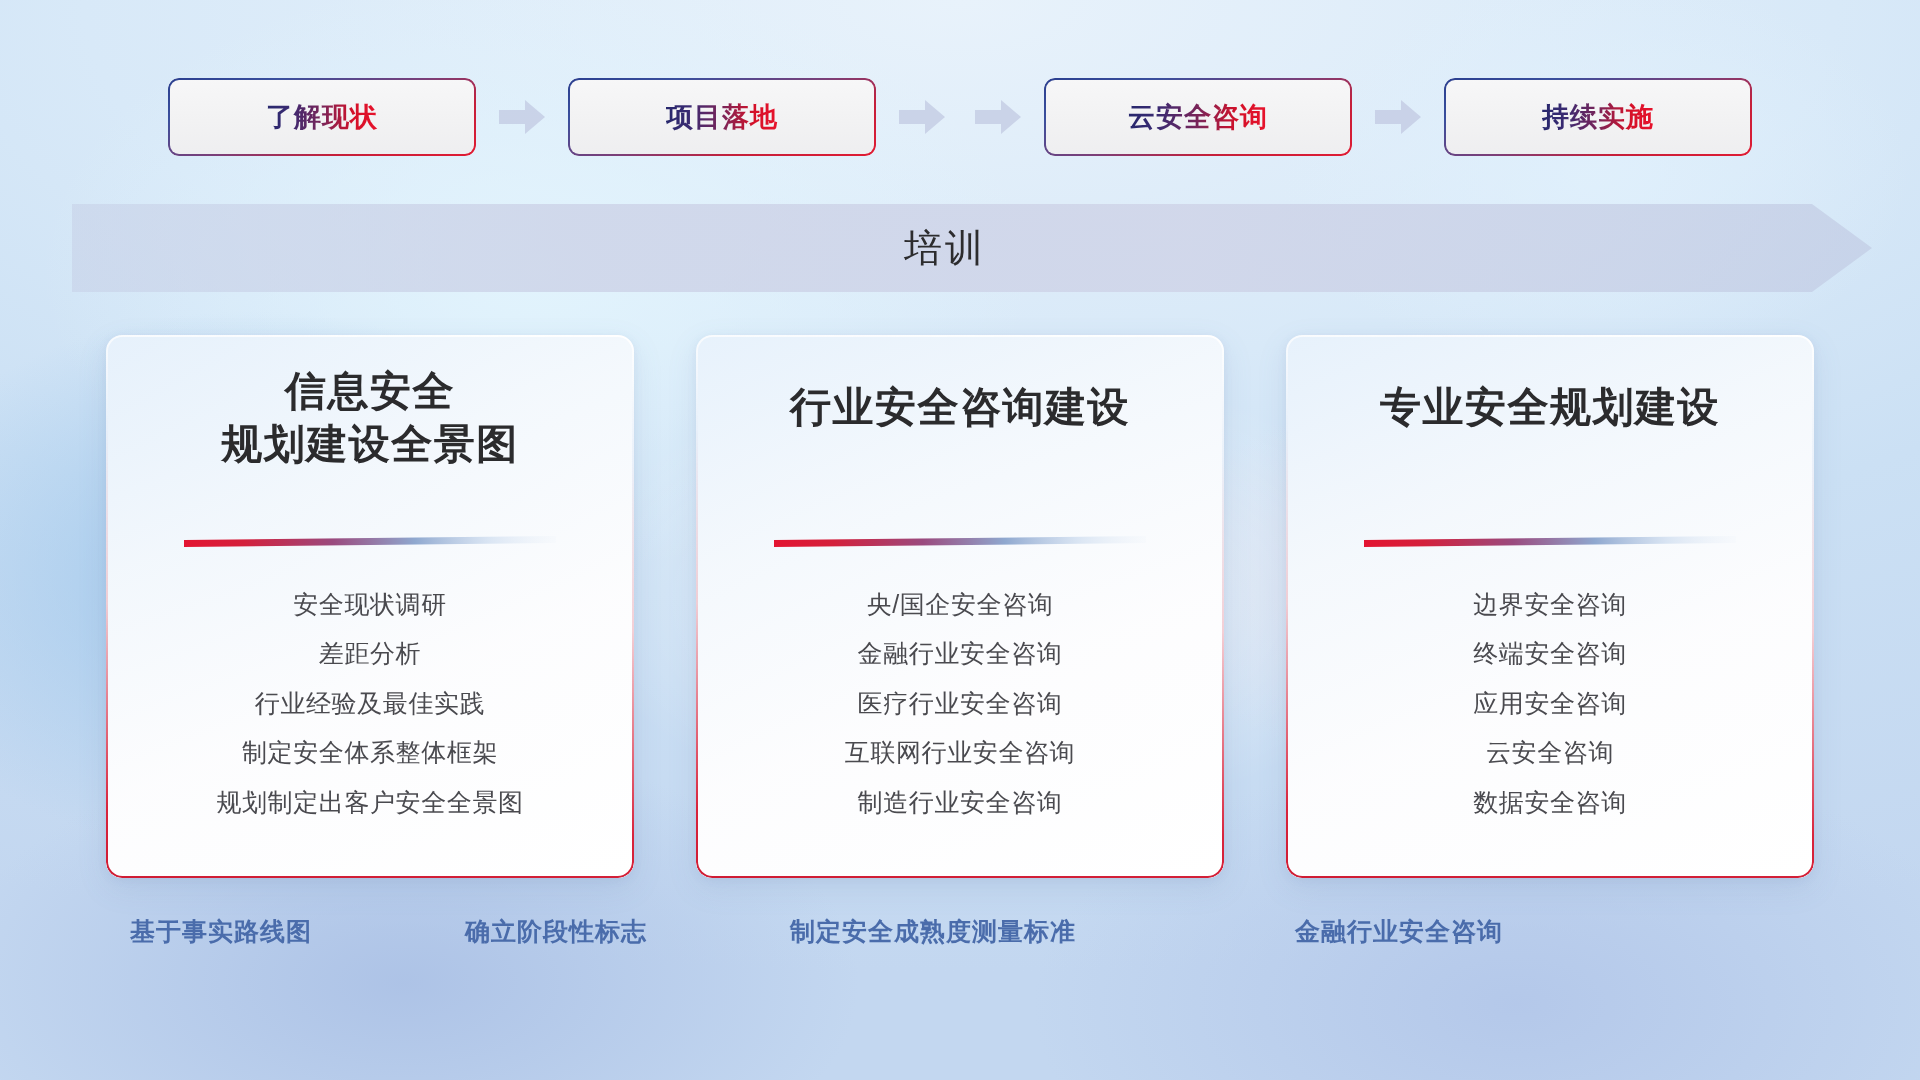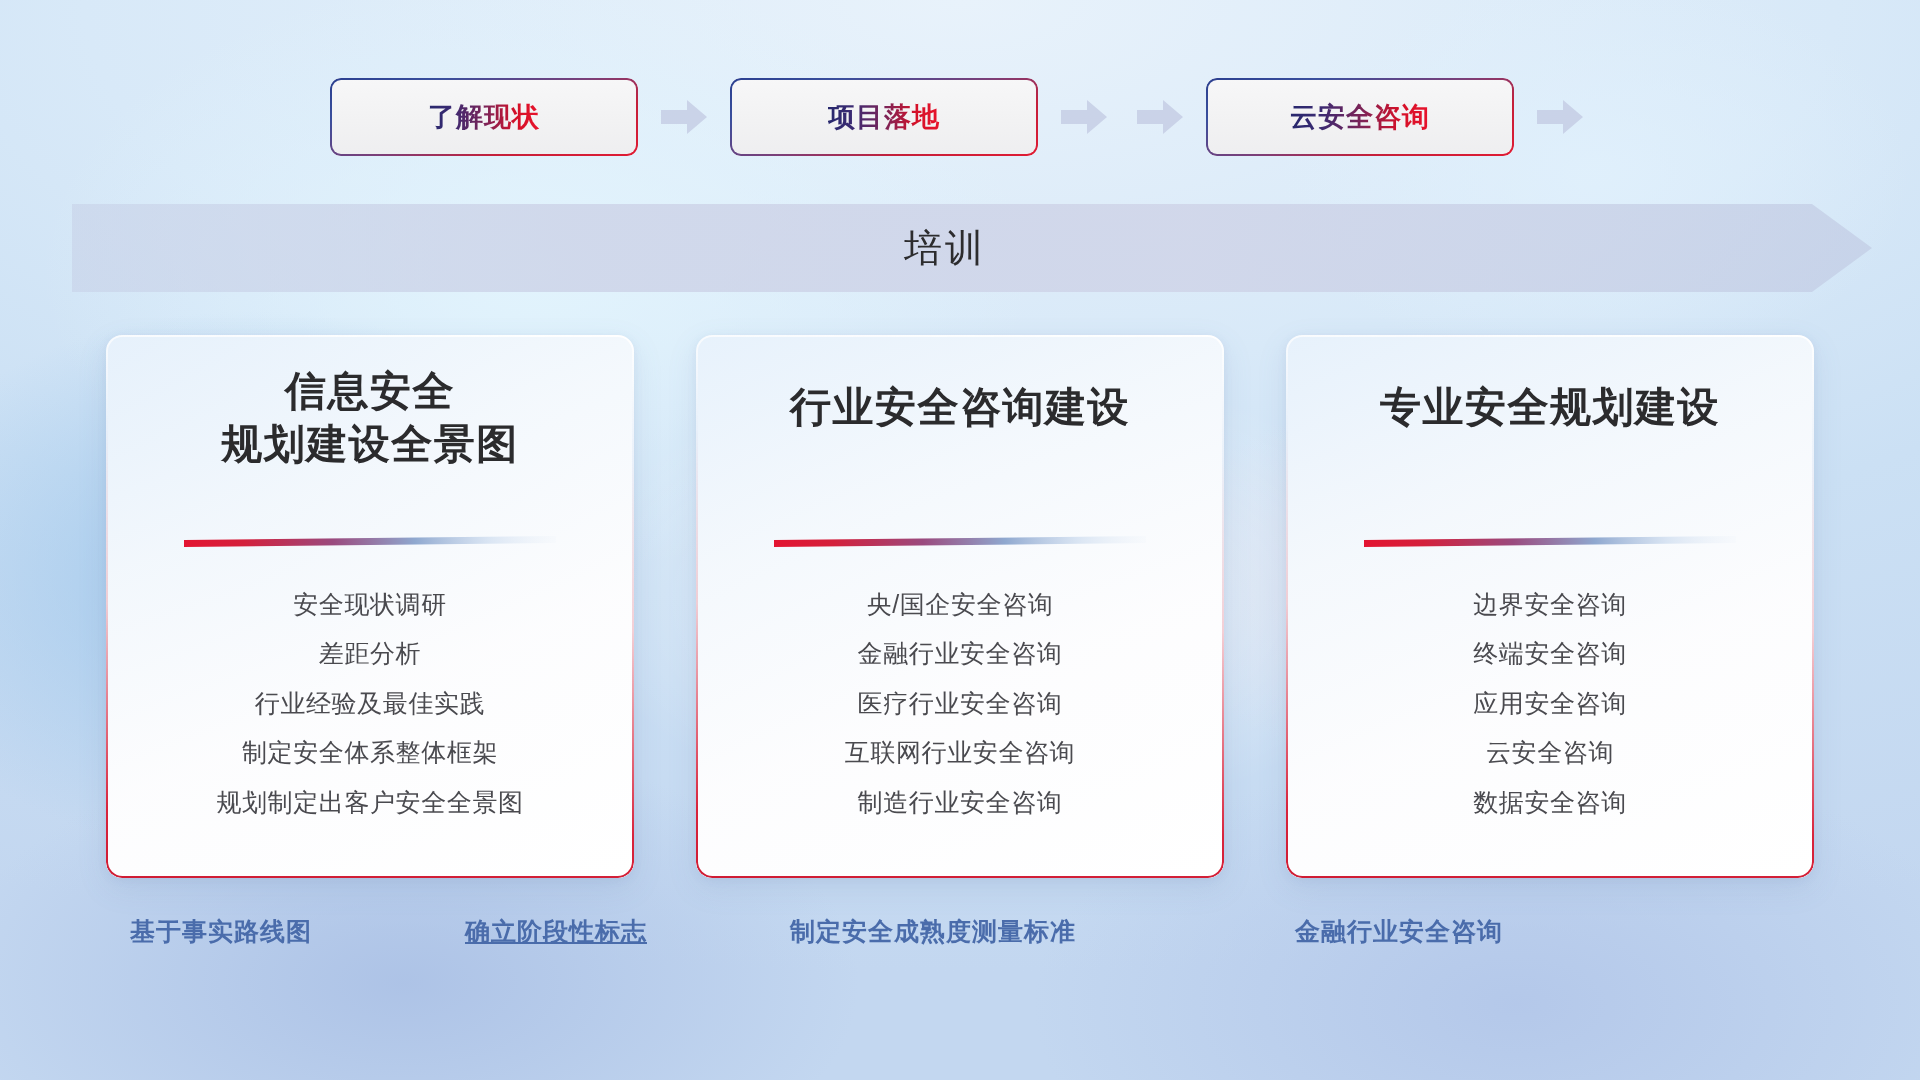--- a/index.html
+++ b/index.html
@@ -145,21 +145,21 @@
   
   .footer{
     position:absolute;left:0;top:915px;width:1920px;height:50px;z-index:3;
   }
   .foot{
     position:absolute;top:0;
     font-size:25px;font-weight:700;color:#4a6cab;letter-spacing:1px;
     white-space:nowrap;
   }
   .foot.f0{left:130px;}
-  .foot.f1{left:465px;text-decoration:underline;}
+  .foot.f1{left:465px;}
   .foot.f2{left:790px;}
   .foot.f3{left:1295px;}
 </style>
 </head>
 <body>
 
 <div class="bg">
   <div class="bg-base"></div>
   <div class="bg-l6"></div>
   <div class="bg-l1"></div>
@@ -202,20 +202,23 @@
   <div class="step">
     <span class="step-label">云安全咨询</span>
   </div>
 
   <div class="step-arrow">
     <svg width="46" height="34" viewBox="0 0 46 34" aria-hidden="true">
       <path d="M0 10 H26 V0 L46 17 L26 34 V24 H0 Z" fill="#c3cbe3" opacity="0.78"></path>
     </svg>
   </div>
 
+  <div class="step">
+    <span class="step-label">持续实施</span>
+  </div>
 
 </div>
 
 <div class="banner">
   <svg width="1800" height="92" viewBox="0 0 1800 92">
     <defs>
       <linearGradient id="bannerGrad" x1="0" y1="0" x2="1" y2="0">
         <stop offset="0" stop-color="#c6cfe6" stop-opacity="0.55"></stop>
         <stop offset="0.28" stop-color="#ccd2e7" stop-opacity="0.80"></stop>
         <stop offset="0.62" stop-color="#cfd4e8" stop-opacity="0.85"></stop>

